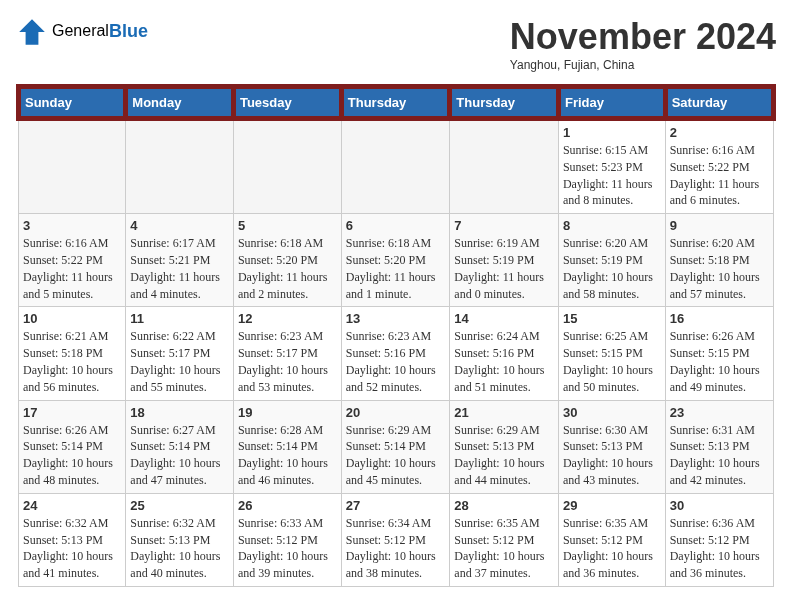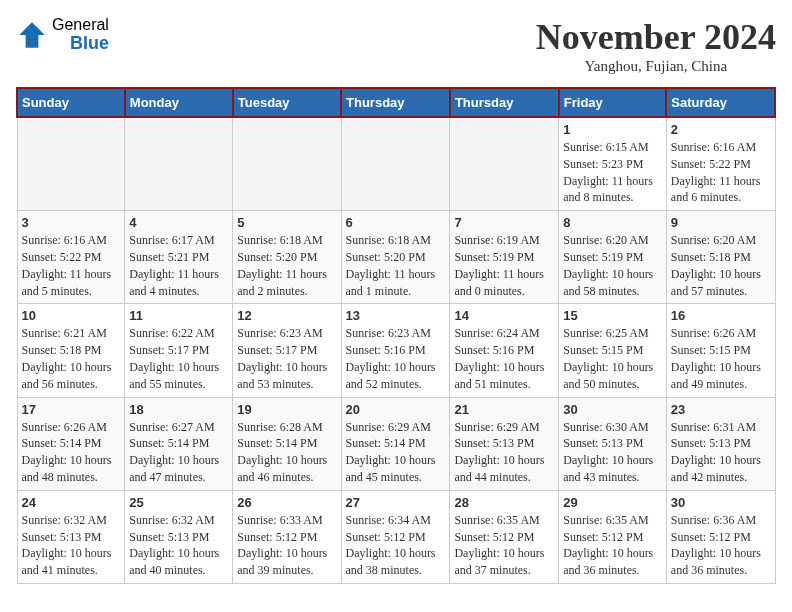--- a/index.html
+++ b/index.html
@@ -16,53 +16,52 @@
       align-items: flex-start;
       margin-bottom: 12px;
     }
     .logo {
       display: flex;
       align-items: center;
       gap: 4px;
     }
     .logo-text {
       display: flex;
-      flex-direction: column;
+      flex-direction: row;
       line-height: 1.1;
     }
     .logo-icon {
       width: 32px;
       height: 32px;
     }
     .title-section {
-      text-align: center;
-      font-family: Liberation Serif, serif;
+      text-align: left;
     }
     .month-title {
       font-size: 36px;
       font-weight: bold;
       color: #333;
     }
     .location {
-      font-size: 15px;
+      font-size: 12px;
       color: #333;
     }
     .calendar {
       width: 100%;
       border-collapse: collapse;
       font-size: 11px;
     }
     .calendar th {
       background-color: #2b6cb0;
       color: #fff;
       padding: 6px 4px;
       text-align: left;
       font-size: 13px;
       font-weight: bold;
-      border: 2px solid #7f1d1d;
+      border: 5px solid #7f1d1d;
     }
     .calendar td {
       border: 1px solid #ccc;
       padding: 4px;
       vertical-align: top;
       width: 113px;
       height: 90px;
       background: #fff;
     }
     .calendar td.empty {

